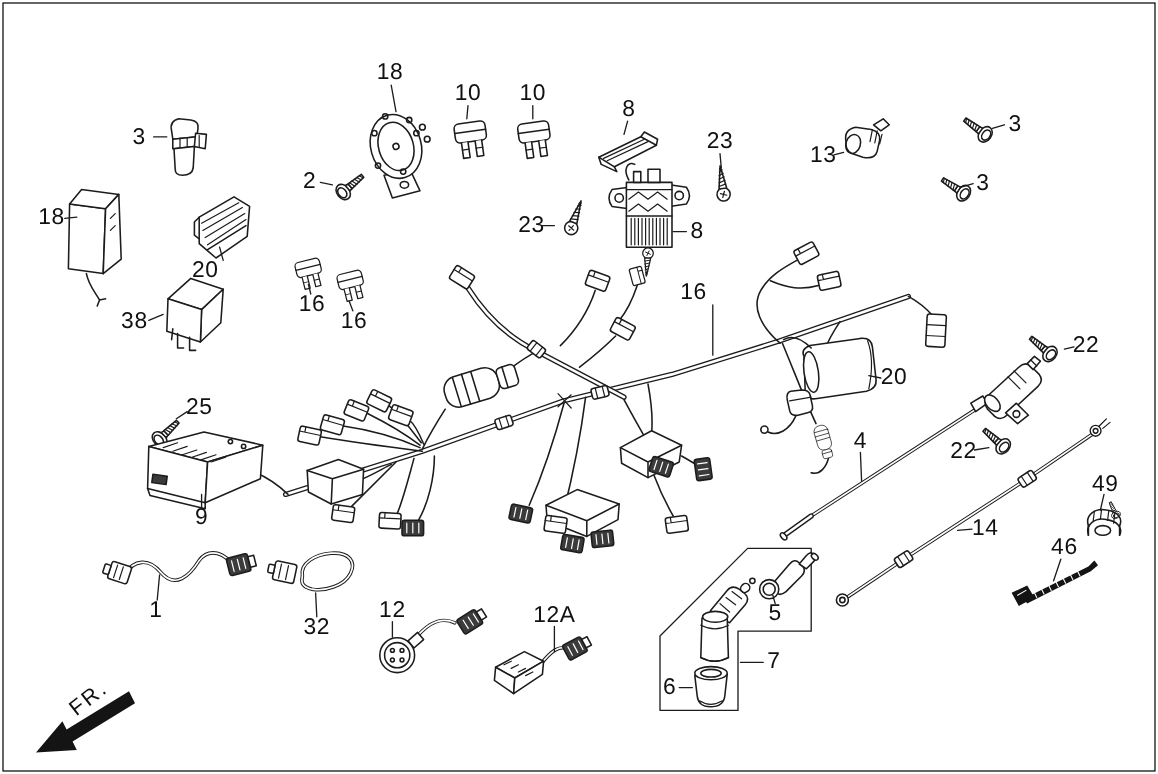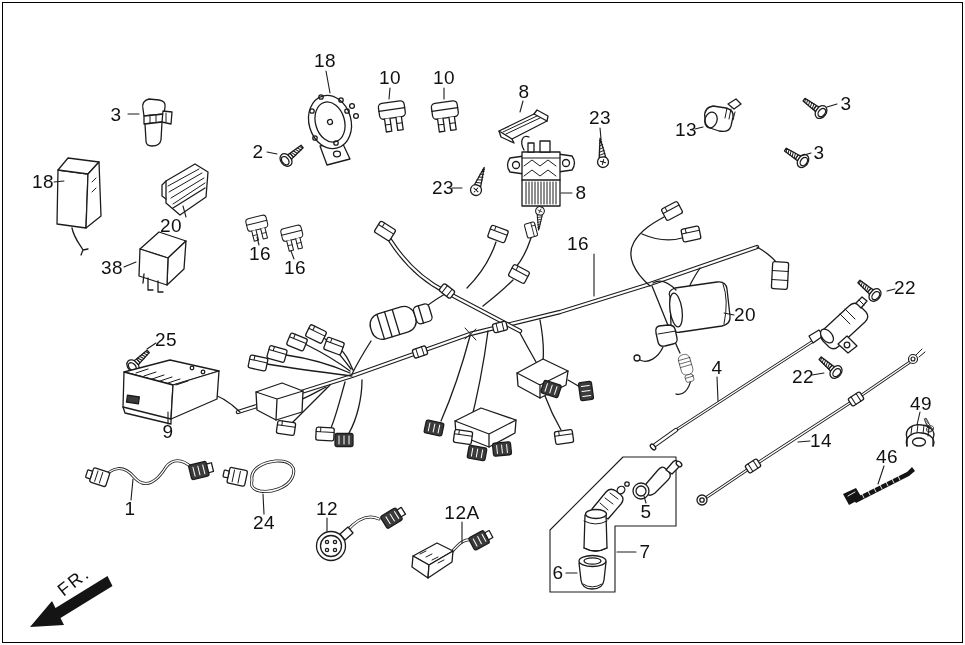--- a/index.html
+++ b/index.html
@@ -459,21 +459,21 @@
   <div class="plabel" style="left:168px;top:432px">9</div>
   <div class="plabel" style="left:578px;top:244px">16</div>
   <div class="plabel" style="left:745px;top:315px">20</div>
   <div class="plabel" style="left:905px;top:288px">22</div>
   <div class="plabel" style="left:803px;top:377px">22</div>
   <div class="plabel" style="left:717px;top:368px">4</div>
   <div class="plabel" style="left:821px;top:441px">14</div>
   <div class="plabel" style="left:921px;top:404px">49</div>
   <div class="plabel" style="left:887px;top:457px">46</div>
   <div class="plabel" style="left:130px;top:509px">1</div>
-  <div class="plabel" style="left:264px;top:523px">24</div>
+  <div class="plabel" style="left:264px;top:523px">32</div>
   <div class="plabel" style="left:327px;top:509px">12</div>
   <div class="plabel" style="left:462px;top:513px">12A</div>
   <div class="plabel" style="left:646px;top:512px">5</div>
   <div class="plabel" style="left:558px;top:573px">6</div>
   <div class="plabel" style="left:645px;top:552px">7</div>
 
   <div id="fr-label">FR.</div>
 </div>
 
 </body></html>

